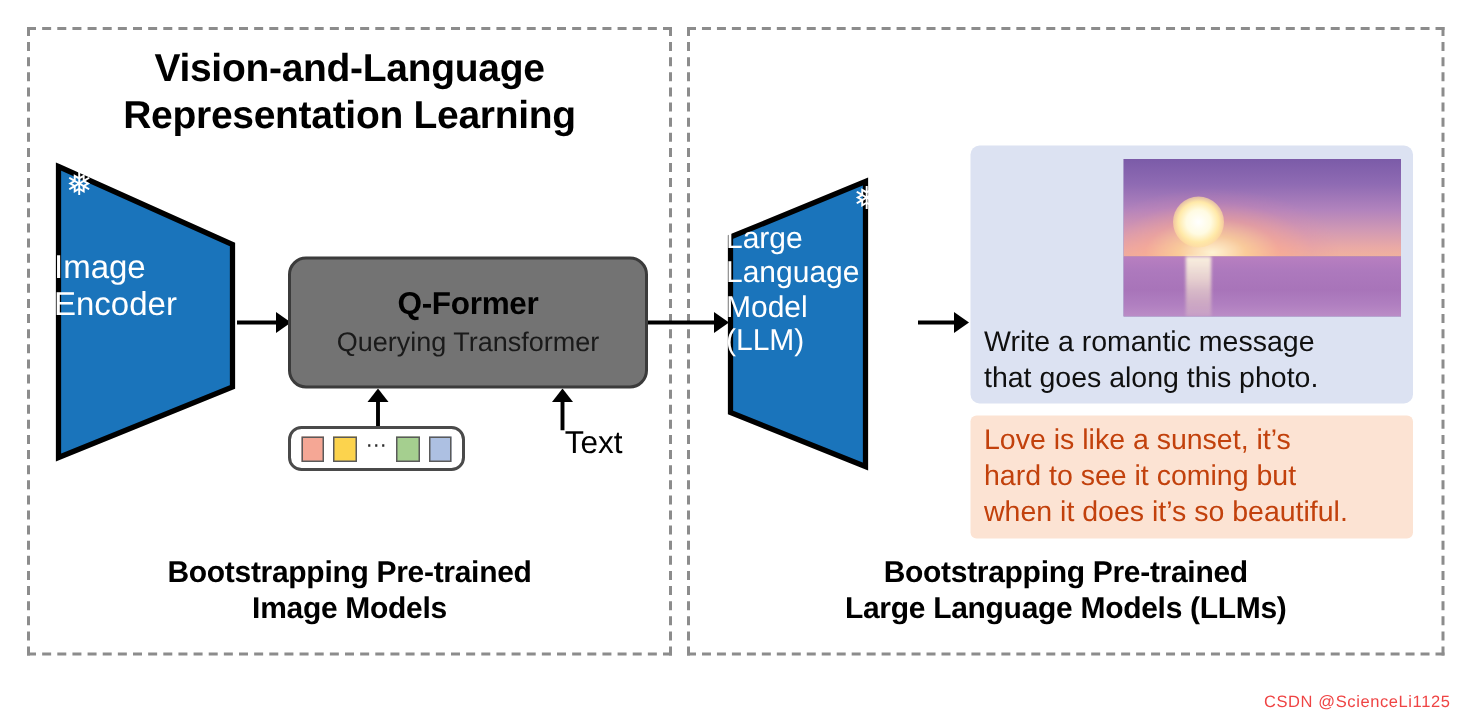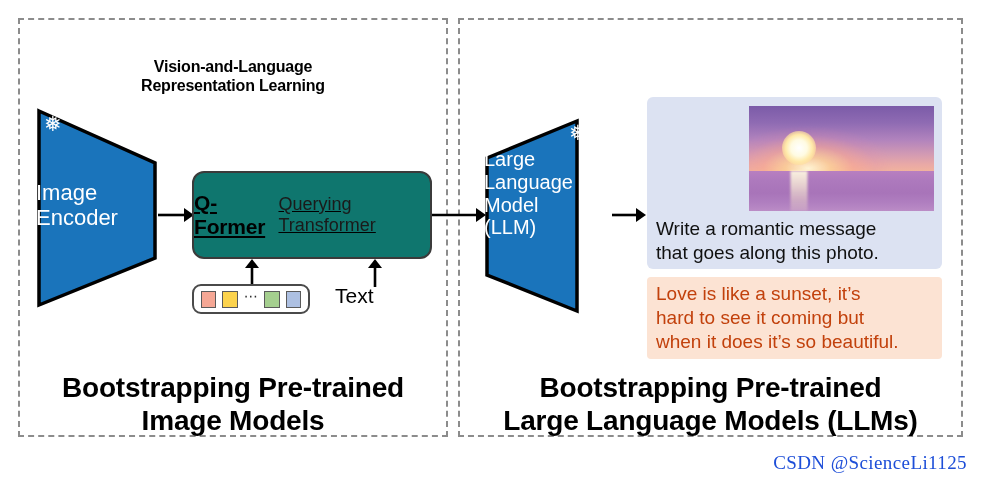--- a/index.html
+++ b/index.html
@@ -32,72 +32,71 @@
   
   .panel-title, .panel-caption {
     position: absolute;
     text-align: center;
     font-weight: bold;
     color: #000000;
     line-height: 1.18;
     letter-spacing: -0.2px;
     white-space: pre-line;
   }
-  .panel-title   { font-size: 16px; margin-top: 28px; }
-  .panel-caption { font-size: 28px; }
+  .panel-title   { font-size: 26px; }
+  .panel-caption { font-size: 20px; }
 
   #title-left    { left: 18px;  top: 30px;  width: 430px; }
   #title-right   { left: 458px; top: 30px;  width: 505px; }
   #caption-left  { left: 18px;  top: 371px; width: 430px; }
   #caption-right { left: 458px; top: 371px; width: 505px; }
 
   
   .trap-wrap { position: absolute; }
   .trap-svg  { display: block; }
   .trap-label {
     position: absolute;
     left: 0; right: 0;
     text-align: left;
     color: #ffffff;
     font-size: 22px;
     line-height: 1.14;
     white-space: pre-line;
     pointer-events: none;
   }
   #encoder-wrap { left: 36px; top: 108px; width: 122px; height: 200px; }
-  #encoder-label { top: 72px; }
+  #encoder-label { top: 57px; }
   #llm-wrap { left: 484px; top: 118px; width: 96px; height: 196px; }
   #llm-label { top: 30px; font-size: 20px; }
 
   .snowflake {
     position: absolute;
     color: #ffffff;
     font-size: 21px;
     line-height: 1;
     pointer-events: none;
     user-select: none;
   }
   #encoder-snow { left: 44px; top: 113px; }
   #llm-snow     { left: 569px; top: 122px; }
 
   
   #qformer {
     position: absolute;
     left: 192px; top: 171px;
     width: 240px; height: 88px;
-    background: #0f766e;
+    background: #737373;
     border: 2px solid #3b3b3b;
     border-radius: 12px;
     box-sizing: border-box;
     display: flex;
-    flex-direction: row;
+    flex-direction: column;
     align-items: center;
     justify-content: center;
     gap: 3px;
-    text-decoration: underline;
   }
   #qformer-title {
     font-size: 21px;
     font-weight: bold;
     color: #000000;
     letter-spacing: -0.2px;
   }
   #qformer-sub {
     font-size: 18px;
     color: #1a1a1a;
@@ -135,21 +134,21 @@
     left: 192px; top: 330px;
     width: 118px;
     text-align: center;
     font-size: 21px;
     color: #000000;
   }
   #text-label {
     position: absolute;
     left: 335px; top: 284px;
     width: 80px;
-    text-align: left;
+    text-align: right;
     font-size: 21px;
     color: #000000;
   }
 
   
   .arrow { position: absolute; }
 
   
   #prompt-box {
     position: absolute;
@@ -216,24 +215,23 @@
     font-size: 19px;
     line-height: 1.26;
     color: #c2410c;
     white-space: pre-line;
   }
 
   
   #watermark {
     position: absolute;
     right: 14px; bottom: 11px;
-    font-size: 19px;
-    color: #1d4ed8;
+    font-size: 11px;
+    color: #ef4444;
     letter-spacing: 0.4px;
-    font-family: Liberation Serif, serif;
   }
 </style>
 </head>
 <body>
 
 <div id="stage">
 
   <div class="panel" id="panel-left"></div>
 
   <div class="panel-title" id="title-left">Vision-and-Language

